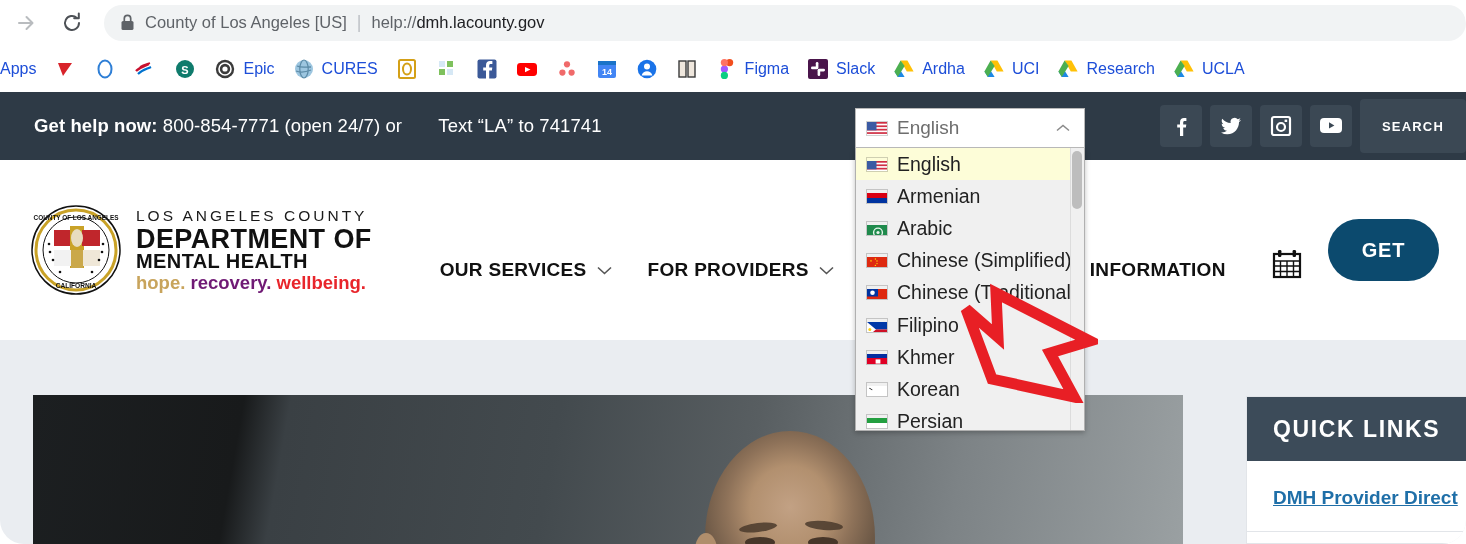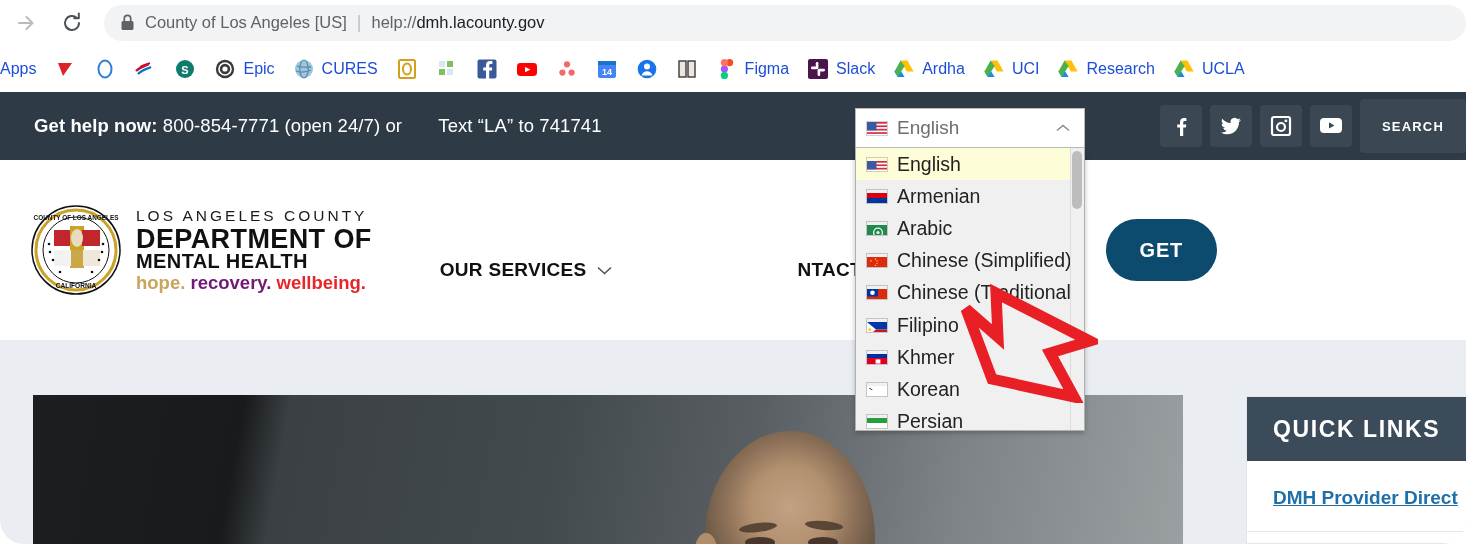--- a/index.html
+++ b/index.html
@@ -521,20 +521,28 @@
 
     <div class="nav-items">
       <div class="nav-item">
         <span>OUR SERVICES</span>
         <span class="chev">
           <svg width="15" height="9" viewBox="0 0 15 9">
               <path d="M1 1.5L7.5 7.5 14 1.5" fill="none" stroke="#555" stroke-width="1.6"></path>
             </svg>
         </span>
       </div>
+      <div class="nav-item">
+        <span>FOR PROVIDERS</span>
+        <span class="chev">
+          <svg width="15" height="9" viewBox="0 0 15 9">
+              <path d="M1 1.5L7.5 7.5 14 1.5" fill="none" stroke="#555" stroke-width="1.6"></path>
+            </svg>
+        </span>
+      </div>
       <div class="nav-item" style="padding-left:168px;">
         <span>NTACT INFORMATION</span>
       </div>
       <div class="cal-btn">
         <svg width="32" height="32" viewBox="0 0 32 32">
           <rect x="3" y="6" width="26" height="23" fill="none" stroke="#111" stroke-width="2.2"></rect>
           <rect x="7" y="2" width="3.4" height="7" rx="1.2" fill="#111"></rect>
           <rect x="21.6" y="2" width="3.4" height="7" rx="1.2" fill="#111"></rect>
           <path d="M3 13h26M3 18h26M3 23.5h26M9.5 13v16M16 13v16M22.5 13v16" stroke="#111" stroke-width="1.4"></path>
         </svg>

